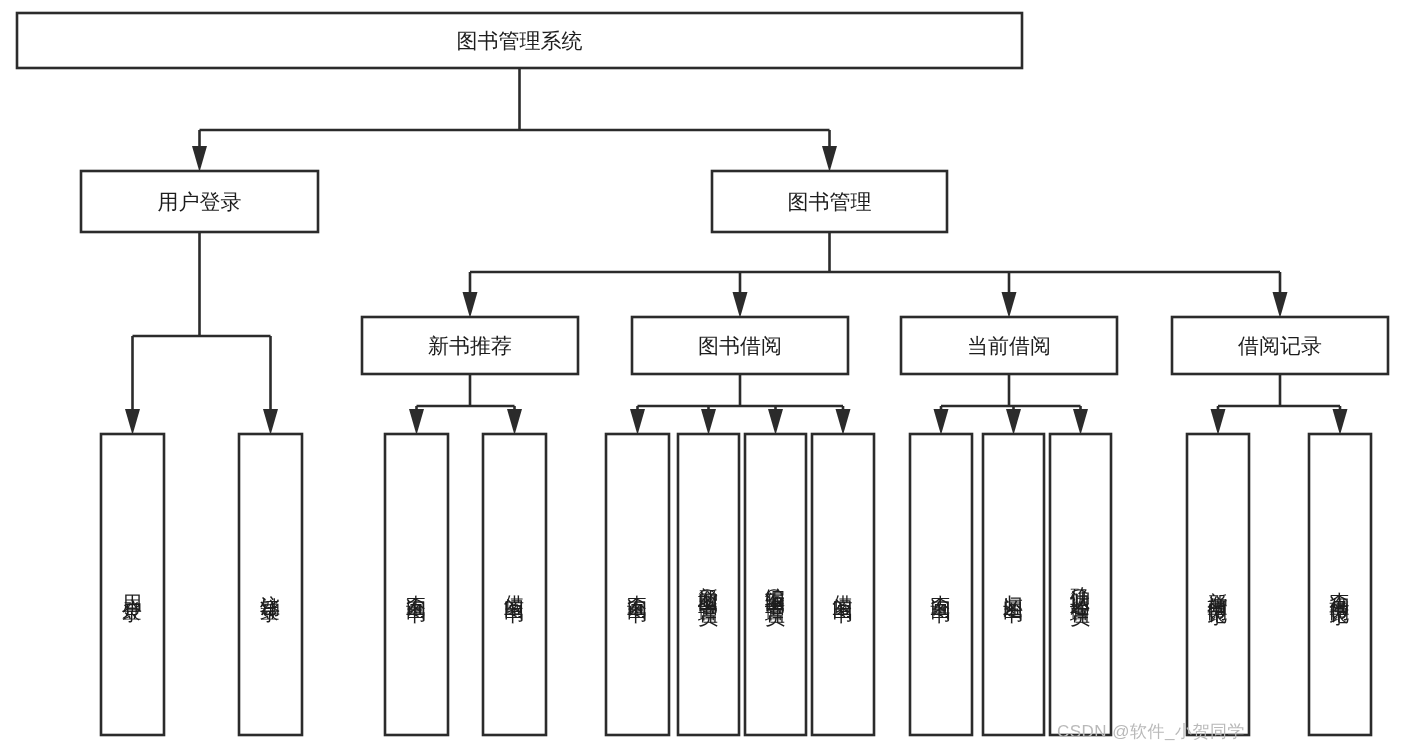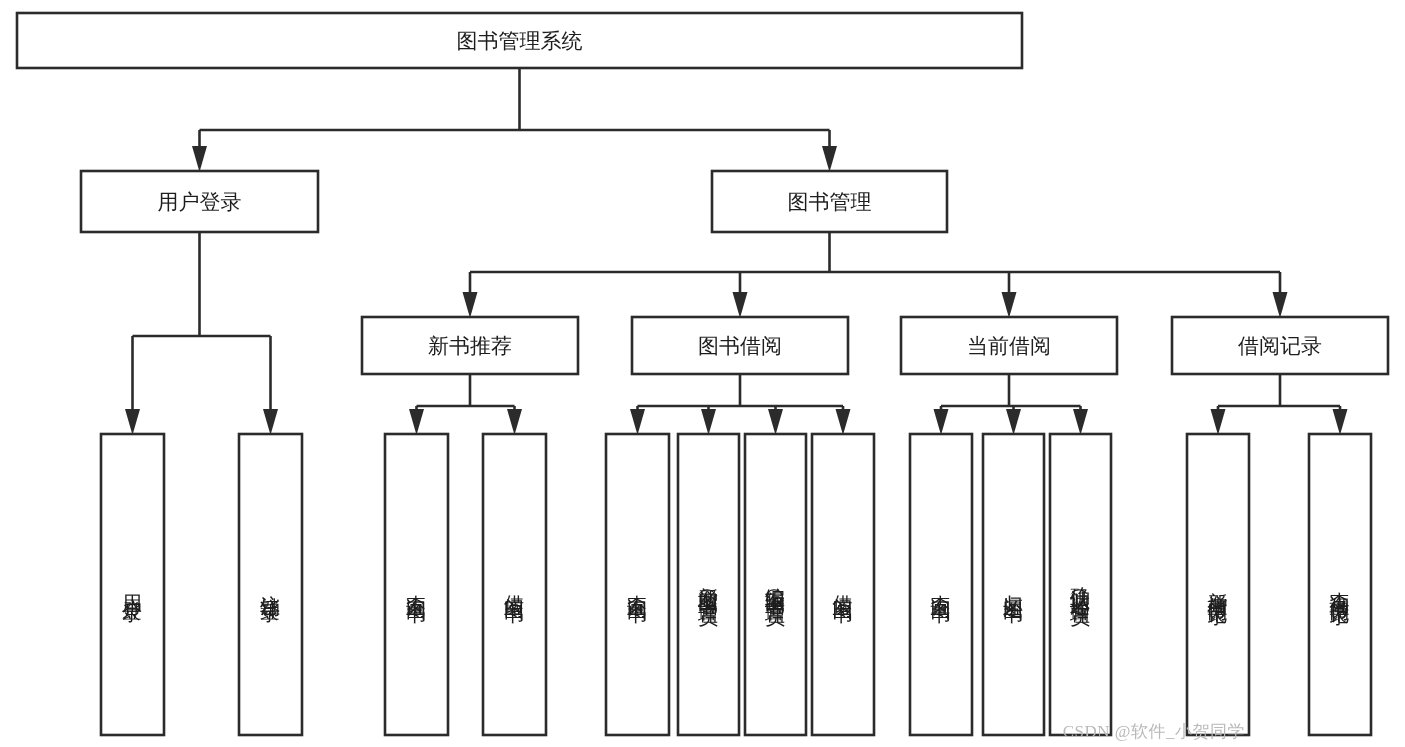--- a/index.html
+++ b/index.html
@@ -63,21 +63,21 @@
     font-size: 20px;
     line-height: 1;
     white-space: nowrap;
     pointer-events: none;
   }
   .watermark {
     position: absolute;
     right: 8px;
     bottom: 4px;
     color: #b9b9b9;
-    font-family: Liberation Serif, serif;
+    font-family: Liberation Sans, sans-serif;
     font-size: 17px;
     letter-spacing: 0.5px;
     white-space: nowrap;
   }
 </style>
 </head>
 <body>
 
 <div id="diagram-root">
   <svg id="diagram-svg" viewBox="0 0 1405 747">

